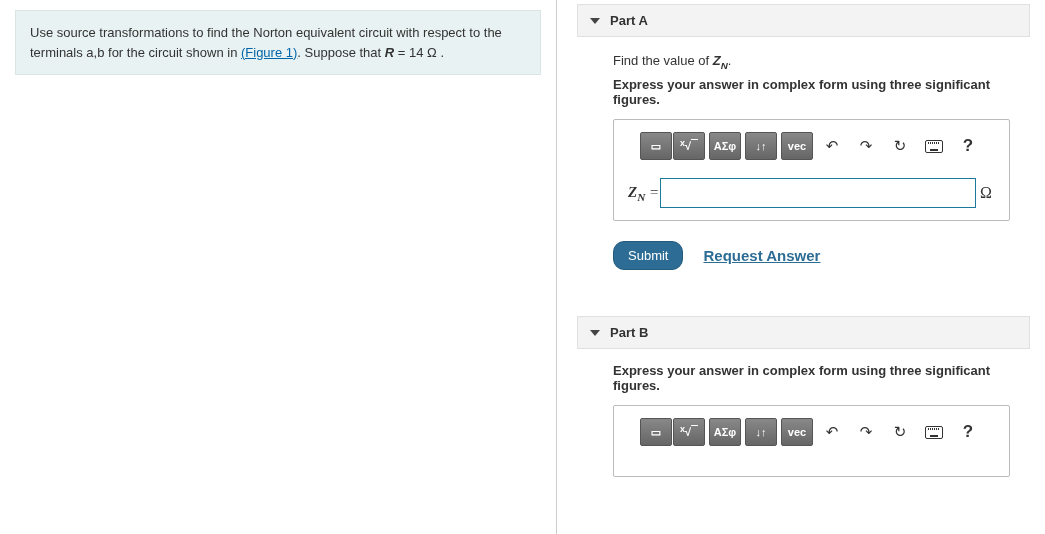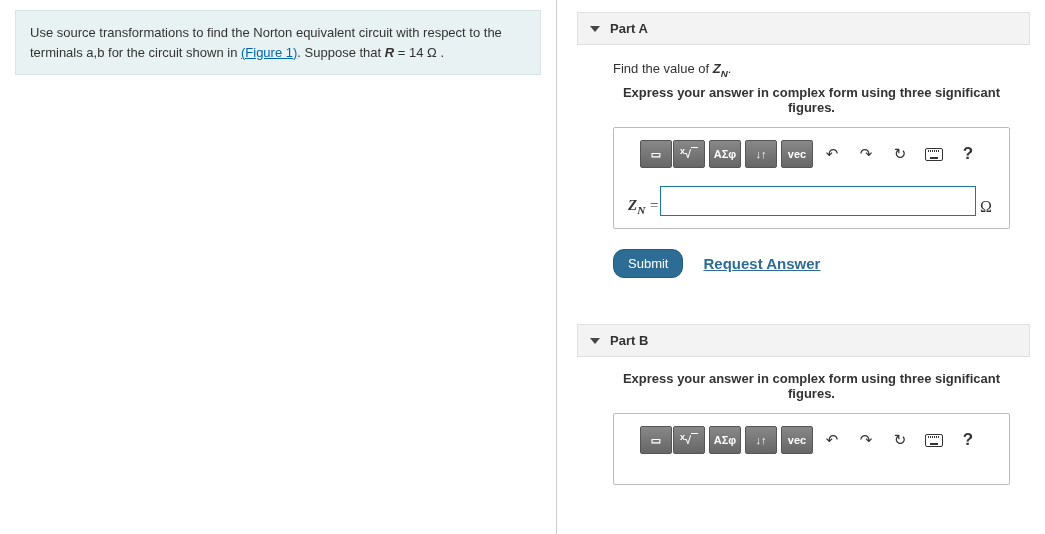--- a/index.html
+++ b/index.html
@@ -36,35 +36,35 @@
   .bold { font-weight: bold; font-style: italic; }
   .figlink { color: #0066aa; text-decoration: underline; cursor: pointer; }
   .part-header {
     background: #f3f3f3;
     border: 1px solid #e0e0e0;
     padding: 8px 12px;
     font-weight: bold;
     display: flex;
     align-items: center;
     gap: 10px;
-    margin-top: 12px;
+    margin-top: 4px;
     cursor: pointer;
   }
   .part-header.second { margin-top: 36px; }
   .tri {
     width: 0; height: 0;
     border-left: 5px solid transparent;
     border-right: 5px solid transparent;
     border-top: 6px solid #444;
   }
   .part-body {
     padding: 14px 20px 10px 36px;
   }
   .qtext { line-height: 1.6; margin-bottom: 4px; }
-  .instr { font-weight: bold; margin-bottom: 12px; text-align: center; }
+  .instr { font-weight: bold; margin-bottom: 12px; }
   .answer-panel {
     border: 1px solid #bbb;
     border-radius: 2px;
     padding: 12px 14px;
     margin-bottom: 20px;
   }
   .toolbar {
     display: flex;
     justify-content: center;
     gap: 4px;
@@ -98,21 +98,21 @@
     display: inline-flex;
     align-items: center;
     justify-content: center;
     cursor: pointer;
     color: #333;
     font-size: 15px;
   }
   .tb-plain.help { font-size: 17px; font-weight: bold; }
   .answer-row {
     display: flex;
-    align-items: flex-end;
+    align-items: center;
     gap: 1px;
   }
   .var-label {
     font-style: italic;
     font-family: "Times New Roman", serif;
     font-size: 15px;
     white-space: nowrap;
   }
   .answer-input {
     flex: 1;

